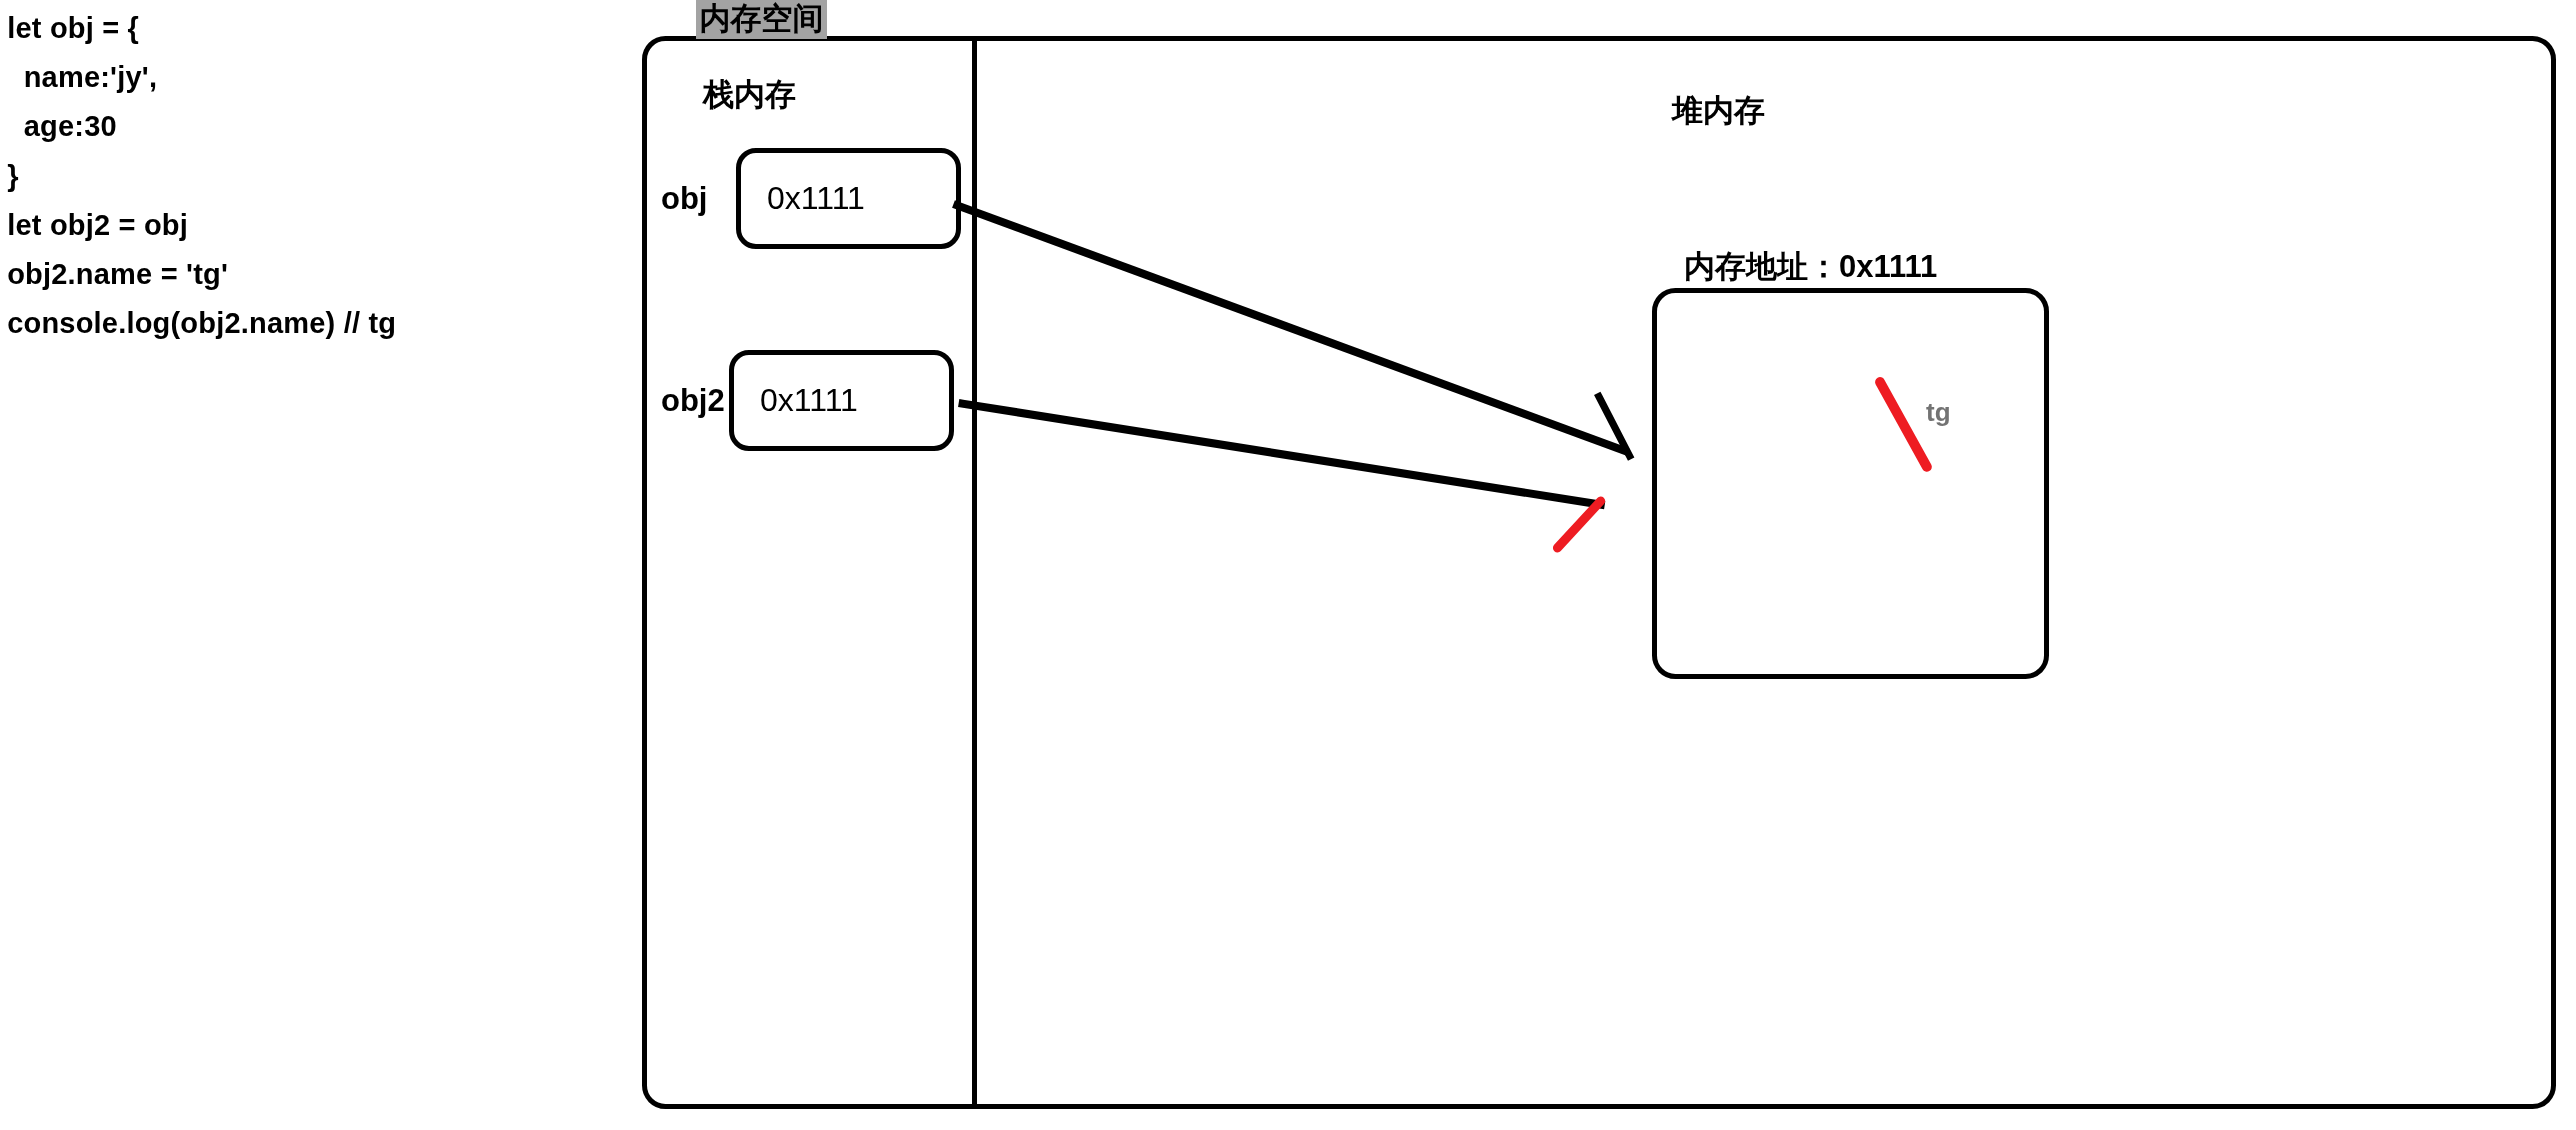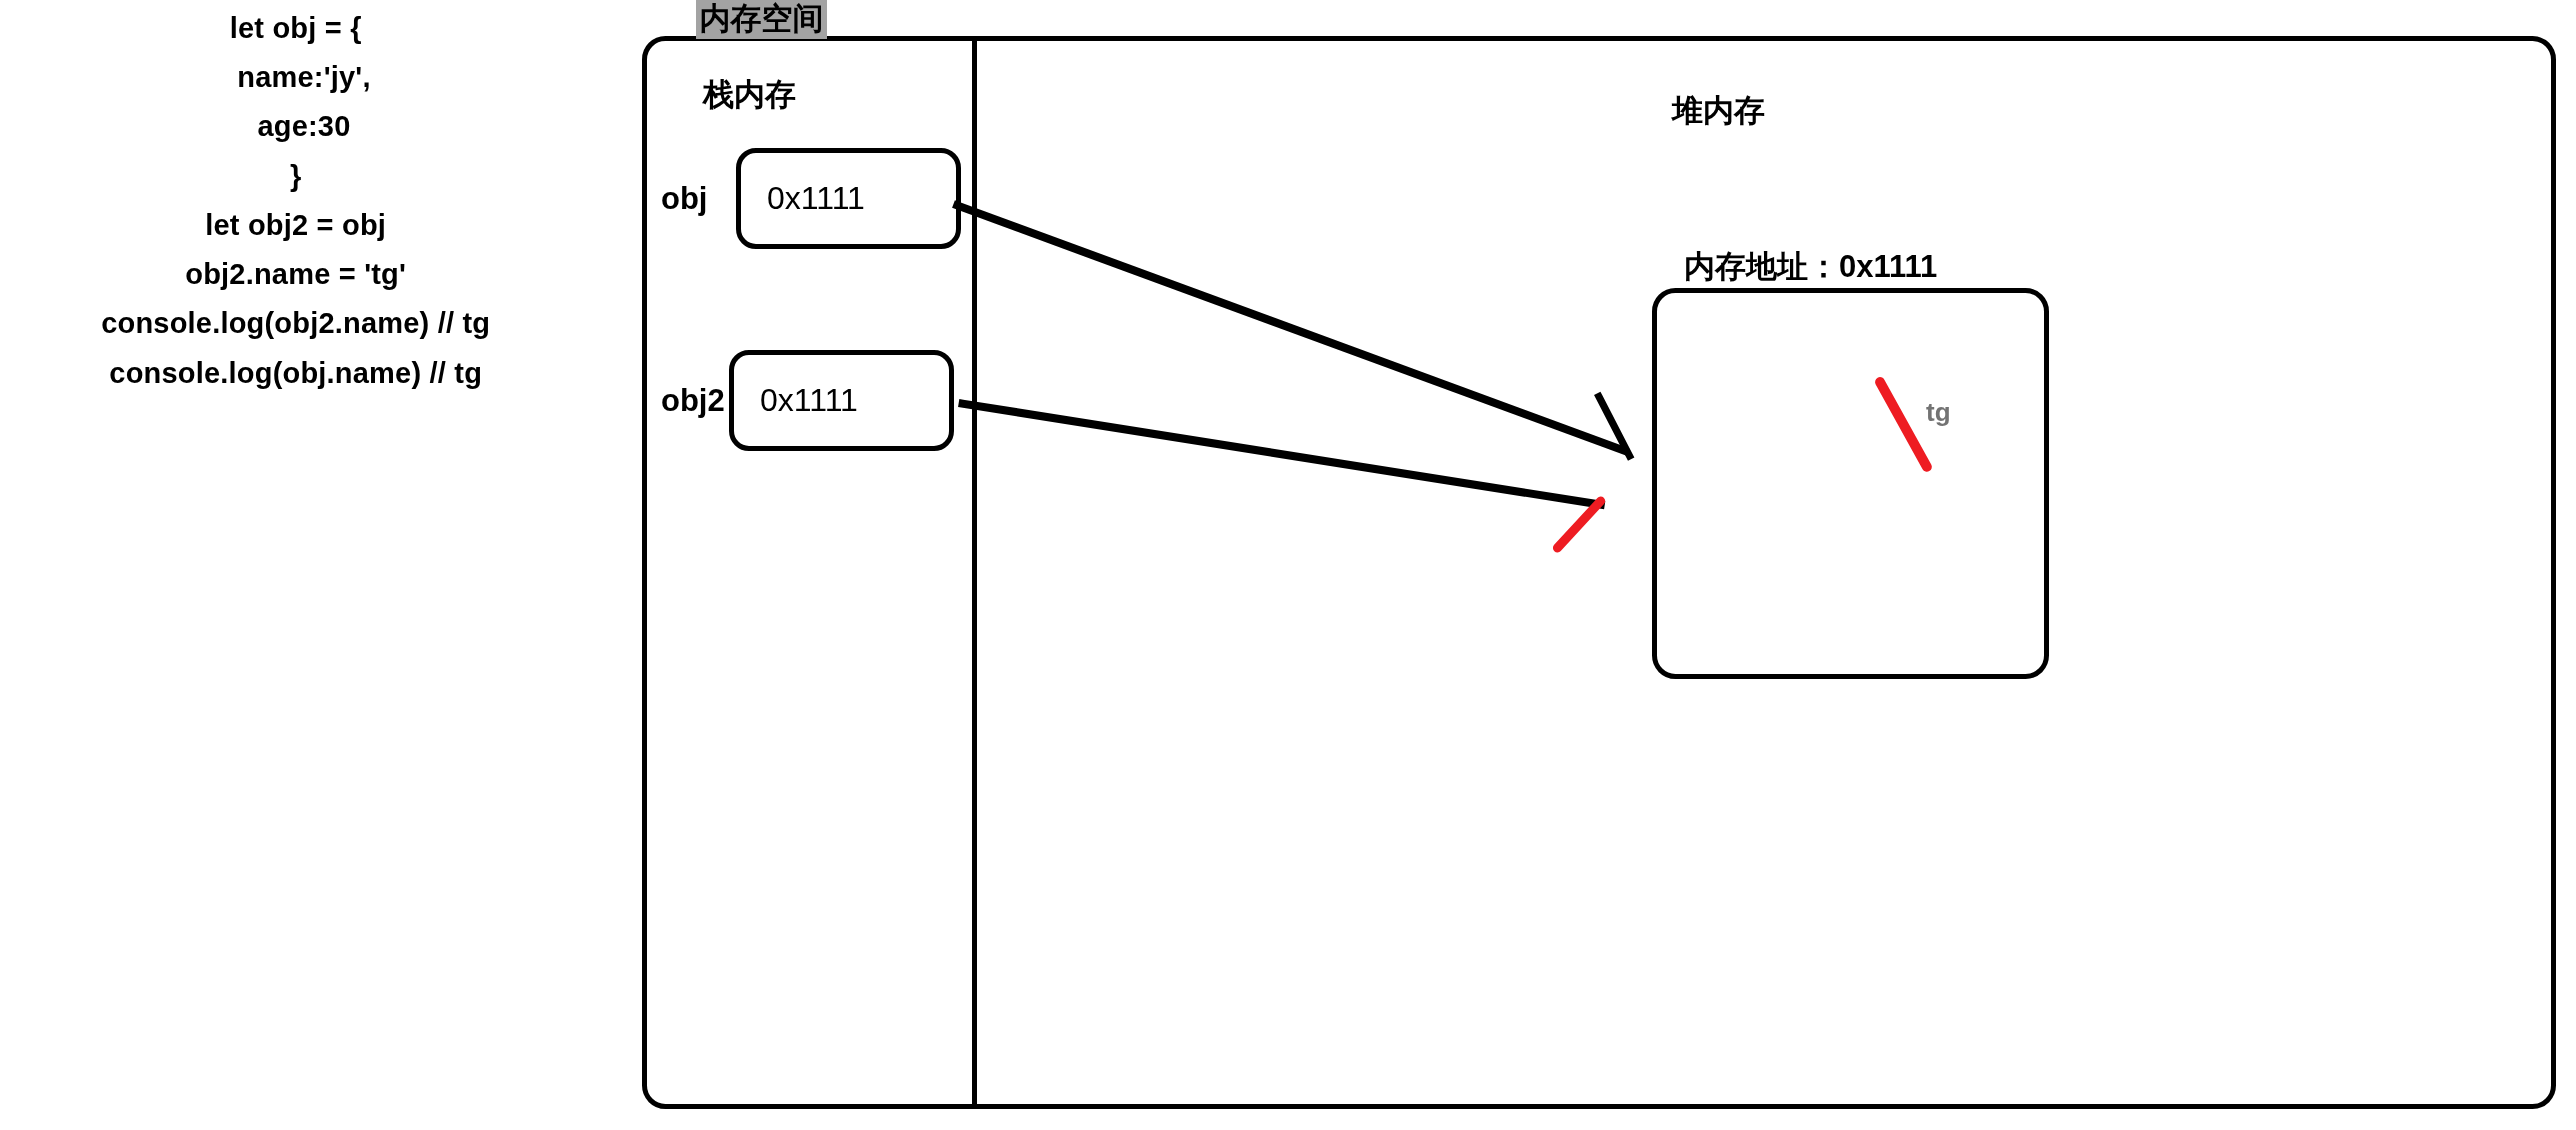--- a/index.html
+++ b/index.html
@@ -28,21 +28,20 @@
   }
   .code-line {
     font-family: "Liberation Sans", "DejaVu Sans", sans-serif;
     font-weight: bold;
     font-size: 29px;
     line-height: 1.08;
     color: #000000;
     white-space: pre;
     margin: 0 0 18px 0;
     letter-spacing: 0.2px;
-    text-align: center;
   }
 
   
   #memory-space {
     position: absolute;
     left: 642px;
     top: 36px;
     width: 1914px;
     height: 1073px;
     border: 5.4px solid #000000;
@@ -184,21 +183,20 @@
 <div id="stage">
 
   <div id="code-panel">
     <div class="code-line">let obj = {</div>
     <div class="code-line">  name:'jy',</div>
     <div class="code-line">  age:30</div>
     <div class="code-line">}</div>
     <div class="code-line">let obj2 = obj</div>
     <div class="code-line">obj2.name = 'tg'</div>
     <div class="code-line">console.log(obj2.name) // tg</div>
-    <div class="code-line">console.log(obj.name) // tg</div>
   </div>
 
   <div id="memory-space"></div>
   <div id="stack-heap-divider"></div>
   <div id="memory-space-title">内存空间</div>
 
   <div class="section-label" id="stack-label">栈内存</div>
   <div class="section-label" id="heap-label">堆内存</div>
 
   <div class="stack-row" id="stack-row-obj">

